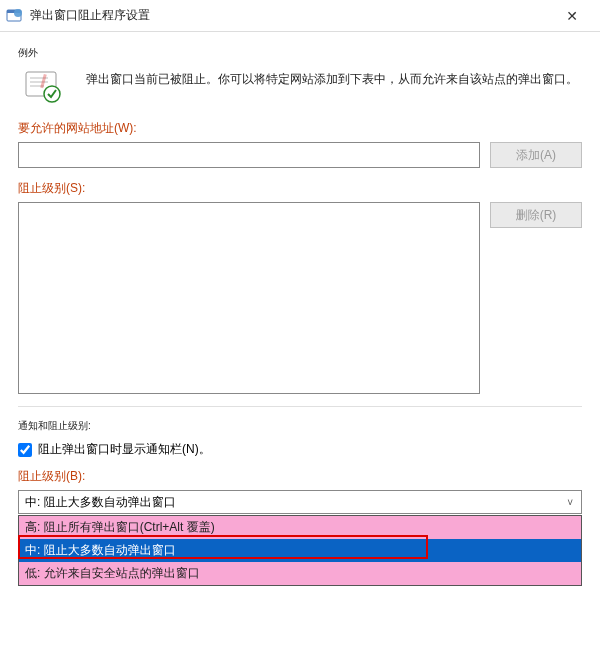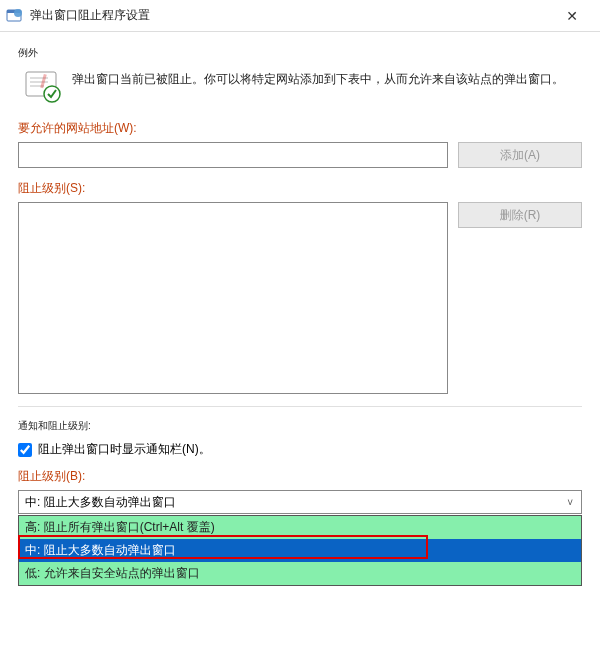--- a/index.html
+++ b/index.html
@@ -51,21 +51,21 @@
     .content {
       padding: 14px 18px 10px 18px;
     }
     .section-label {
       font-size: 10px;
       color: #222;
       margin-bottom: 8px;
     }
     .info-row {
       display: flex;
-      gap: 10px;
+      gap: 24px;
       margin-bottom: 14px;
       margin-left: 6px;
     }
     .info-icon {
       width: 38px;
       height: 38px;
       flex-shrink: 0;
     }
     .info-text {
       font-size: 12px;
@@ -85,21 +85,21 @@
       margin-bottom: 12px;
     }
     .text-input {
       flex: 1;
       height: 26px;
       border: 1px solid #888;
       padding: 0 6px;
       font-size: 12px;
     }
     .btn {
-      width: 124px;
+      width: 92px;
       height: 26px;
       border: 1px solid #c0c0c0;
       background: #eaeaea;
       color: #9a9a9a;
       font-size: 12px;
       cursor: default;
     }
     .btn.disabled {
       color: #9a9a9a;
     }
@@ -151,21 +151,21 @@
     .combo::after {
       content: "˅";
       position: absolute;
       right: 8px;
       color: #555;
       font-size: 10px;
     }
     .dropdown {
       width: 100%;
       border: 1px solid #555;
-      background: #86efac;
+      background: #f9a8d4;
       position: relative;
     }
     .dropdown-option {
       padding: 3px 6px;
       font-size: 12px;
       color: #222;
       cursor: pointer;
     }
     .dropdown-option.highlighted {
       background: #0a63c4;

